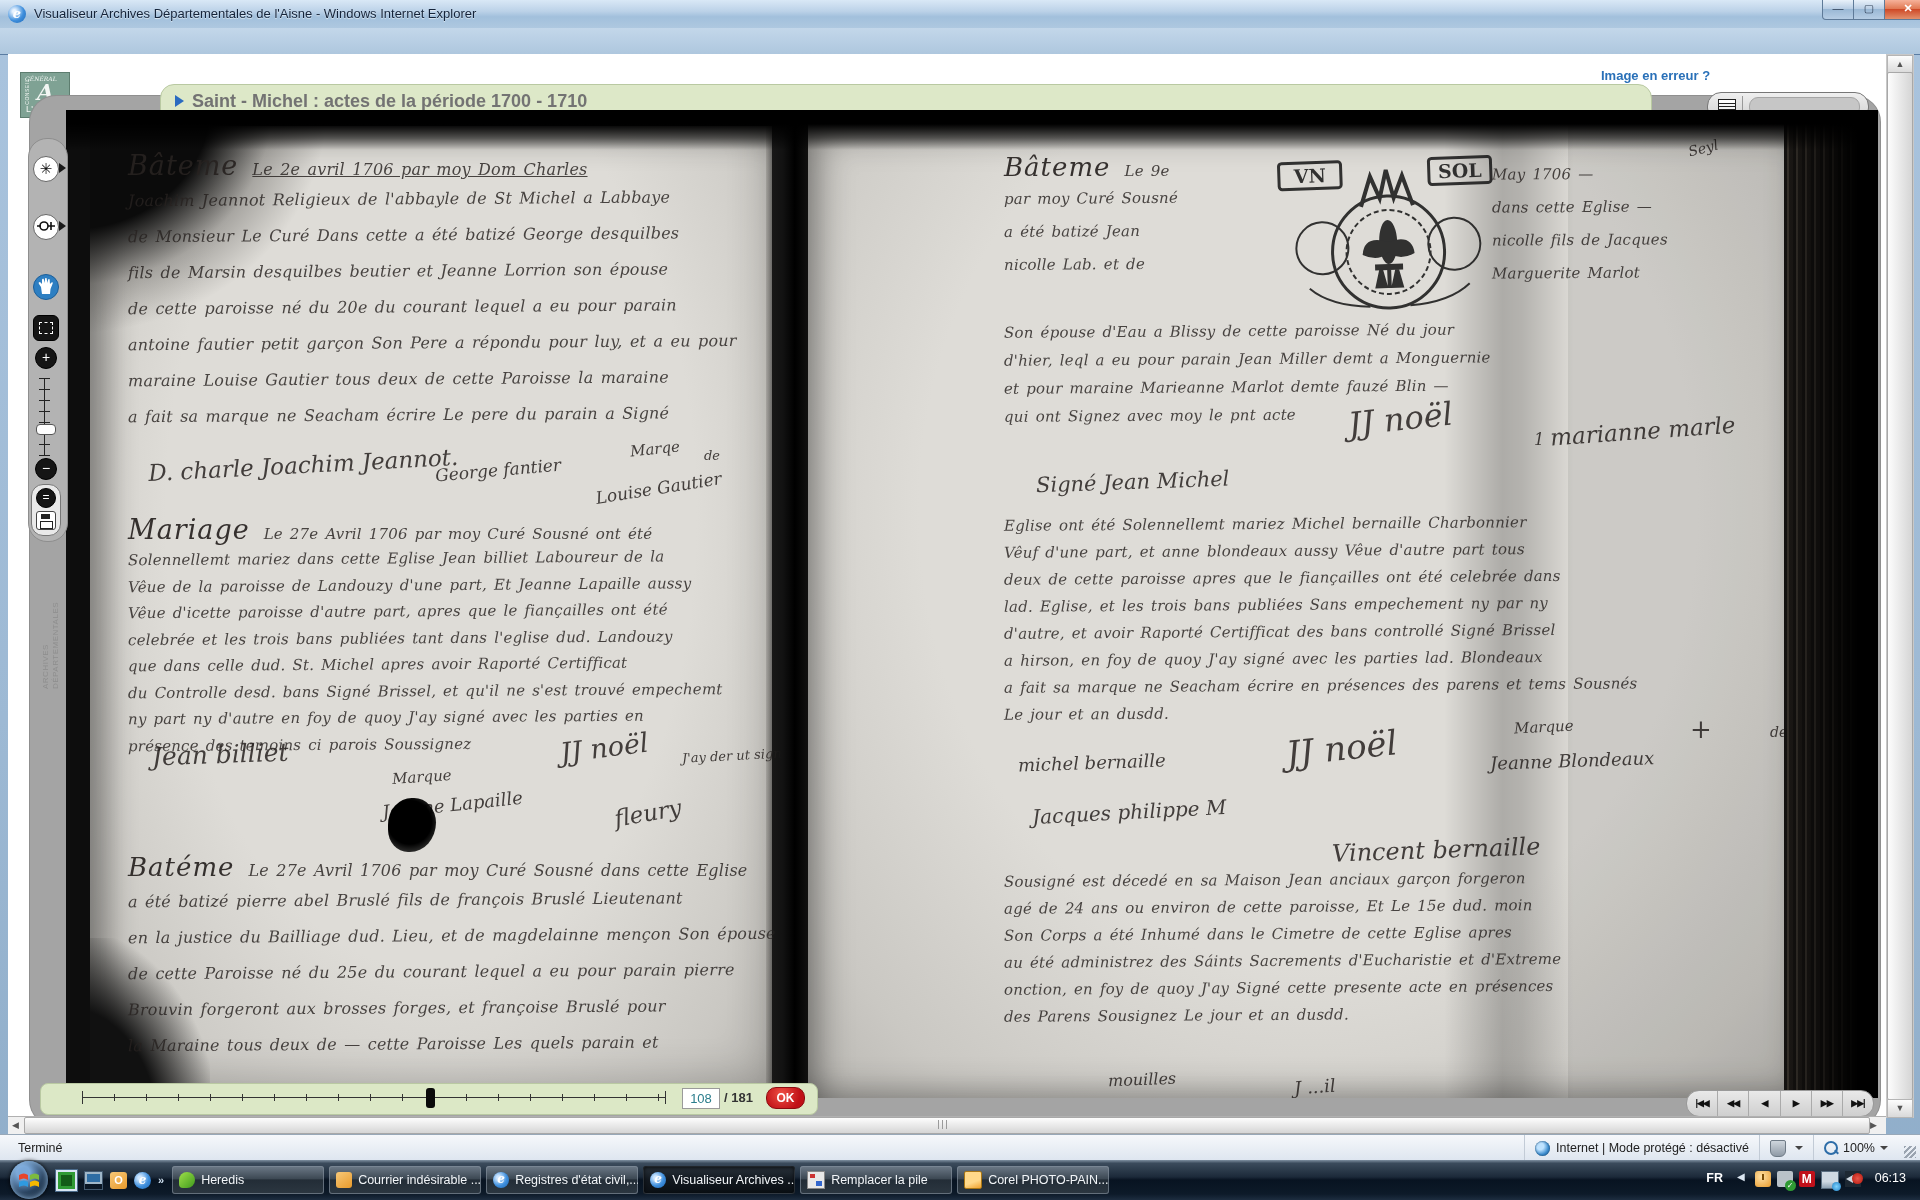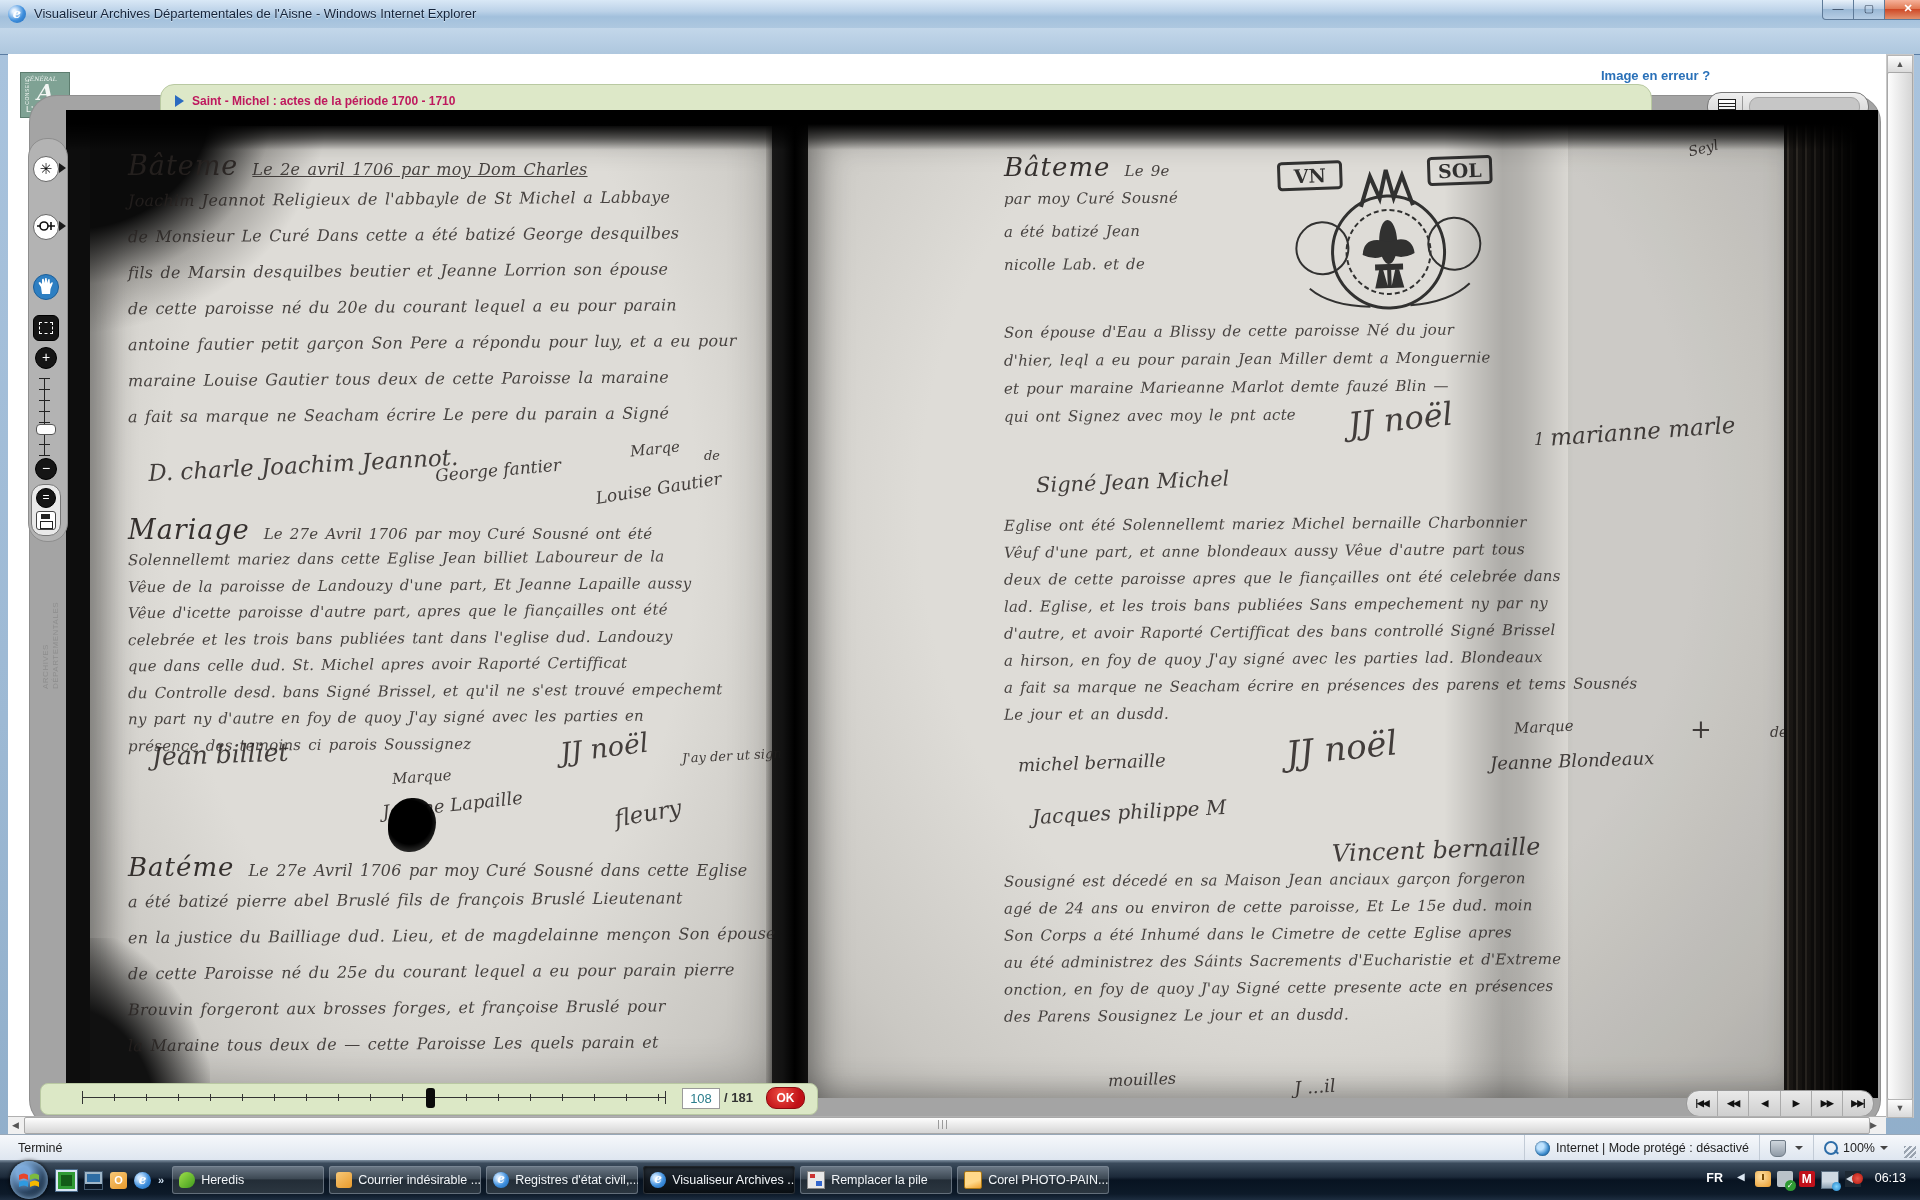--- a/index.html
+++ b/index.html
@@ -44,21 +44,21 @@
   #logo{left:20px;top:72px;width:48px;height:44px;background:#7fa294;border:1px solid #5d7d6f;color:#f2f6f3;overflow:hidden;}
   #logo .g{position:absolute;left:4px;top:2px;font:italic 6px "DejaVu Serif",serif;}
   #logo .c{position:absolute;left:-7px;top:16px;font-size:5px;transform:rotate(-90deg);letter-spacing:.5px;}
   #logo .a{position:absolute;left:16px;top:6px;font:bold italic 22px "DejaVu Serif",serif;}
   #logo .b{position:absolute;left:5px;top:31px;font-size:9px;letter-spacing:.3px;}
   #errlink{left:1601px;top:68px;font-size:13px;font-weight:bold;color:#2970b8;}
   #frame{left:30px;top:96px;width:1850px;height:1030px;background:#a4a4a4;border-radius:26px;box-shadow:0 0 0 1px #8f8f8f;}
   #greenbar{left:160px;top:84px;width:1490px;height:32px;background:#dde8c8;border:1px solid #b9c9a2;
     border-radius:14px 14px 0 0;display:flex;align-items:center;}
   #greenbar .tri{width:0;height:0;border-left:9px solid #2a6bc0;border-top:6px solid transparent;border-bottom:6px solid transparent;margin:0 8px 0 14px;}
-  #greenbar .t{font-size:12px;font-weight:bold;color:#be185d;}
+  #greenbar .t{font-size:18px;font-weight:bold;color:#737373;}
   #printpill{left:1707px;top:92px;width:160px;height:28px;border:1px solid #777;border-radius:14px;
     background:linear-gradient(180deg,#efefef,#cfcfcf);display:flex;align-items:center;}
   #printpill .sep{width:1px;height:22px;background:#999;margin-left:6px;}
   #printpill .well{flex:1;height:18px;margin:0 8px 0 6px;background:#c6c6c6;border-radius:9px;border:1px solid #a5a5a5;}
   #print-icon{width:16px;height:14px;margin-left:10px;border:1px solid #222;background:
      linear-gradient(180deg,#fff 0 3px,transparent 3px),repeating-linear-gradient(180deg,#222 0 1px,transparent 1px 3px);
      background-color:#f5f5f5;}
   
   #toolbar{left:28px;top:138px;width:38px;height:402px;background:#b3b3b3;border:1px solid #8e8e8e;border-radius:19px;}
   .tool{position:absolute;left:33px;width:24px;height:24px;border-radius:50%;text-align:center;}
@@ -308,20 +308,26 @@
       </g>
     </svg>
     <div id="rpage-text" class="ms">
         <div class="mblock" style="top: 34px; left: 196px; width: 760px; height: 160px;">
           <div style="position: absolute; left: 0px; top: 0px; width: 280px;">
             <div class="mrow"><span class="mh" style="font-size: 26px;">Bâteme</span><span class="mline" style="font-size: 15px;">Le 9e</span></div>
             <div class="mline" style="font-size: 15px; line-height: 33px;">par moy Curé Sousné</div>
             <div class="mline" style="font-size: 15px; line-height: 33px;">a été batizé Jean</div>
             <div class="mline" style="font-size: 15px; line-height: 33px;">nicolle Lab. et de</div>
           </div>
+          <div style="position: absolute; left: 488px; top: 6px;">
+            <div class="mline" style="font-size: 15px; line-height: 33px;">May 1706 —</div>
+            <div class="mline" style="font-size: 15px; line-height: 33px;">dans cette Eglise —</div>
+            <div class="mline" style="font-size: 15px; line-height: 33px;">nicolle fils de Jacques</div>
+            <div class="mline" style="font-size: 15px; line-height: 33px;">Marguerite Marlot</div>
+          </div>
         </div>
         <span class="msig" style="left: 880px; top: 22px; font-size: 14px; transform: rotate(-14deg);">Seyl</span>
         <div class="mblock" style="top: 198px; left: 196px; width: 800px;">
           <div class="mline" style="font-size: 15px; line-height: 28px;">Son épouse d'Eau a Blissy de cette paroisse Né du jour</div>
           <div class="mline" style="font-size: 15px; line-height: 28px;">d'hier, leql a eu pour parain Jean Miller demt a Monguernie</div>
           <div class="mline" style="font-size: 15px; line-height: 28px;">et pour maraine Marieanne Marlot demte fauzé Blin —</div>
           <div class="mline" style="font-size: 15px; line-height: 28px;">qui ont Signez avec moy le pnt acte</div>
         </div>
         <div class="mblock" style="top: 330px; left: 0px; width: 100%;">
           <span class="msig" style="left: 540px; top: -48px; font-size: 32px; transform: rotate(-6deg);">JJ noël</span>

